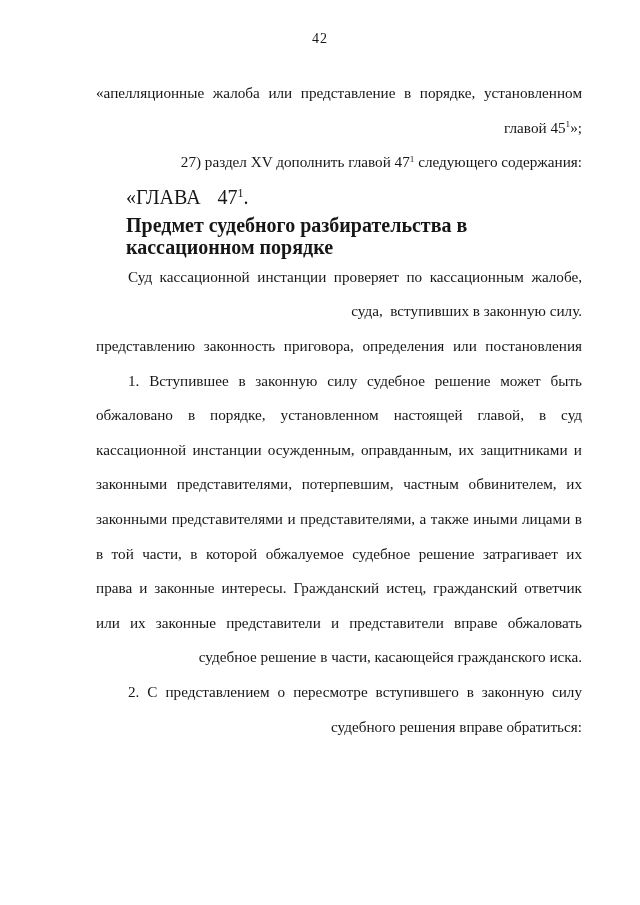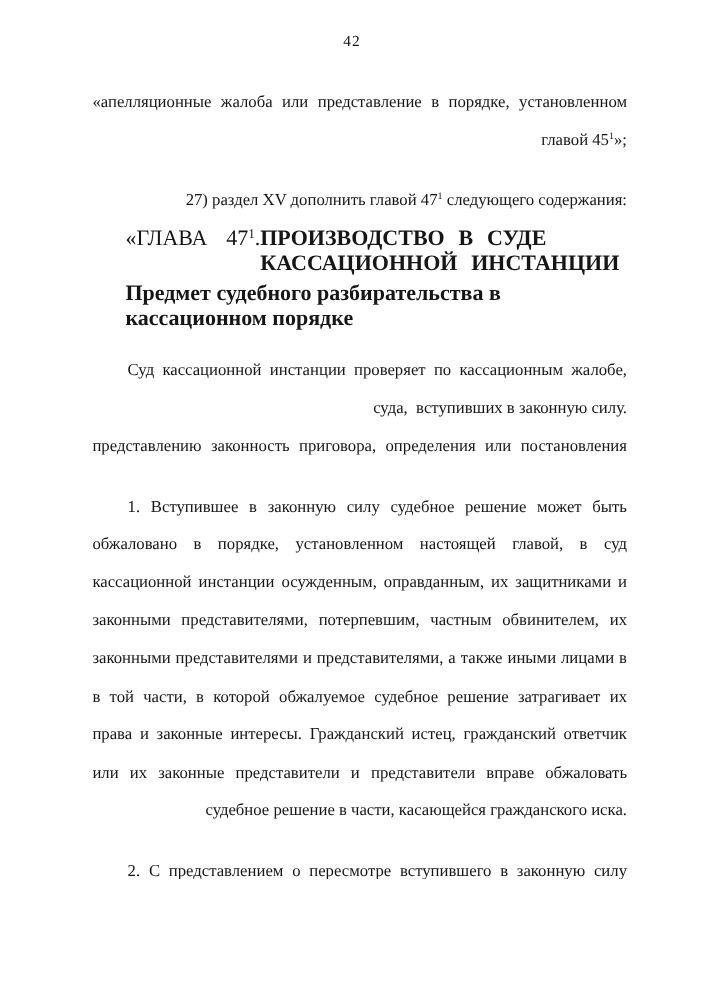--- a/index.html
+++ b/index.html
@@ -20,35 +20,35 @@
     position: absolute;
     top: 31px;
     left: 0;
     right: 0;
     text-align: center;
     font-size: 14px;
     letter-spacing: 1px;
   }
   .content {
     position: absolute;
-    left: 84px;
+    left: 96px;
     top: 76px;
     width: 486px;
   }
   .para {
     font-size: 15.2px;
     line-height: 34.6px;
     margin: 0;
   }
   .tline { text-align: right; }
   .tline.just {
     text-align: justify;
     text-align-last: justify;
   }
-  .tline.ind { padding-left: 32px; margin-top: 20px; }
+  .tline.ind { padding-left: 32px; }
   sup.ss {
     font-size: 0.6em;
     line-height: 0;
     vertical-align: baseline;
     position: relative;
     top: -0.6em;
   }
   .heading {
     display: flex;
     padding-left: 30px;
@@ -77,21 +77,20 @@
   <div class="content">
       <div class="para">
         <div class="tline just"><span>«апелляционные жалоба или представление в порядке, установленном</span></div>
         <div class="tline"><span>главой 45</span><sup class="ss">1</sup><span>»;</span></div>
       </div>
       <div class="para">
         <div class="tline ind"><span>27) раздел XV дополнить главой 47</span><sup class="ss">1</sup><span> следующего содержания:</span></div>
       </div>
       <div class="heading chapter">
         <span class="h-label"><span class="h-word">«ГЛАВА</span><span class="h-num">47</span><sup class="ss">1</sup>.</span>
-        <span class="h-title">ПРОИЗВОДСТВО В СУДЕ<br>КАССАЦИОННОЙ ИНСТАНЦИИ</span>
       </div>
       <div class="heading article">
         <span class="h-title">Предмет судебного разбирательства в<br>кассационном порядке</span>
       </div>
       <div class="para">
         <div class="tline just ind"><span>Суд кассационной инстанции проверяет по кассационным жалобе,</span></div>
         <div class="tline"><span>суда,&nbsp; вступивших в законную силу.</span></div>
         <div class="tline just"><span>представлению законность приговора, определения или постановления</span></div>
       </div>
       <div class="para">

